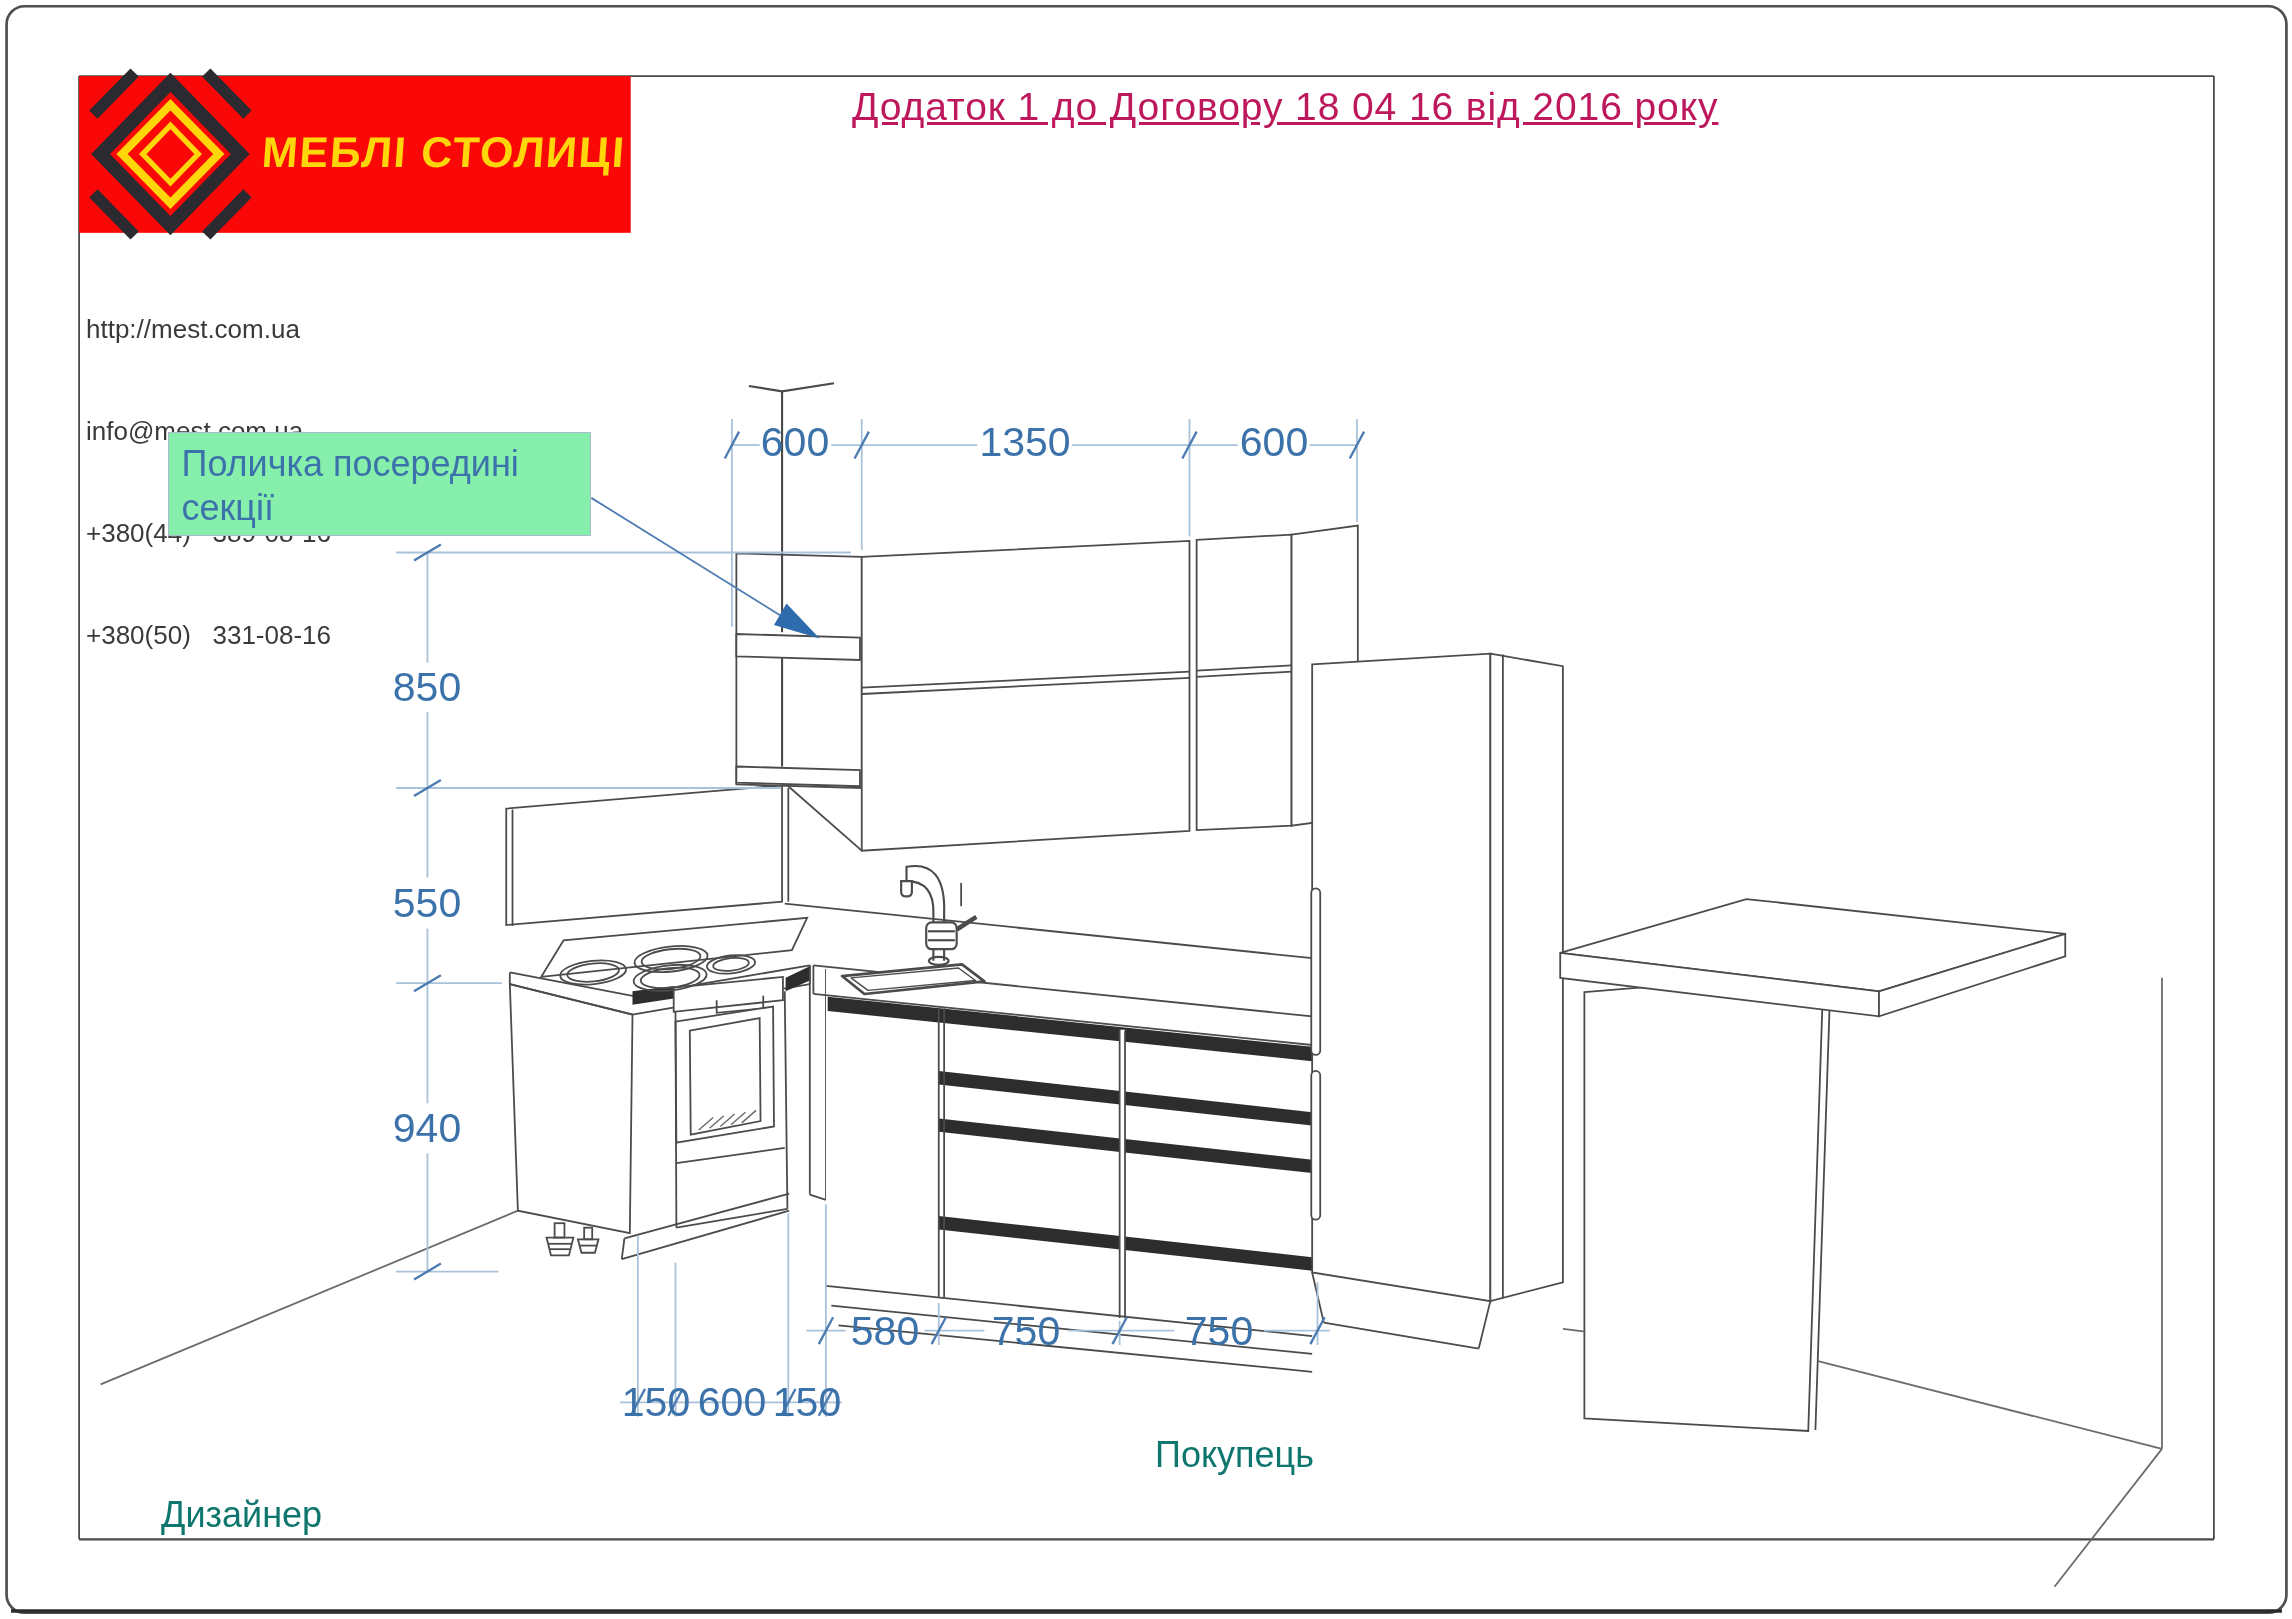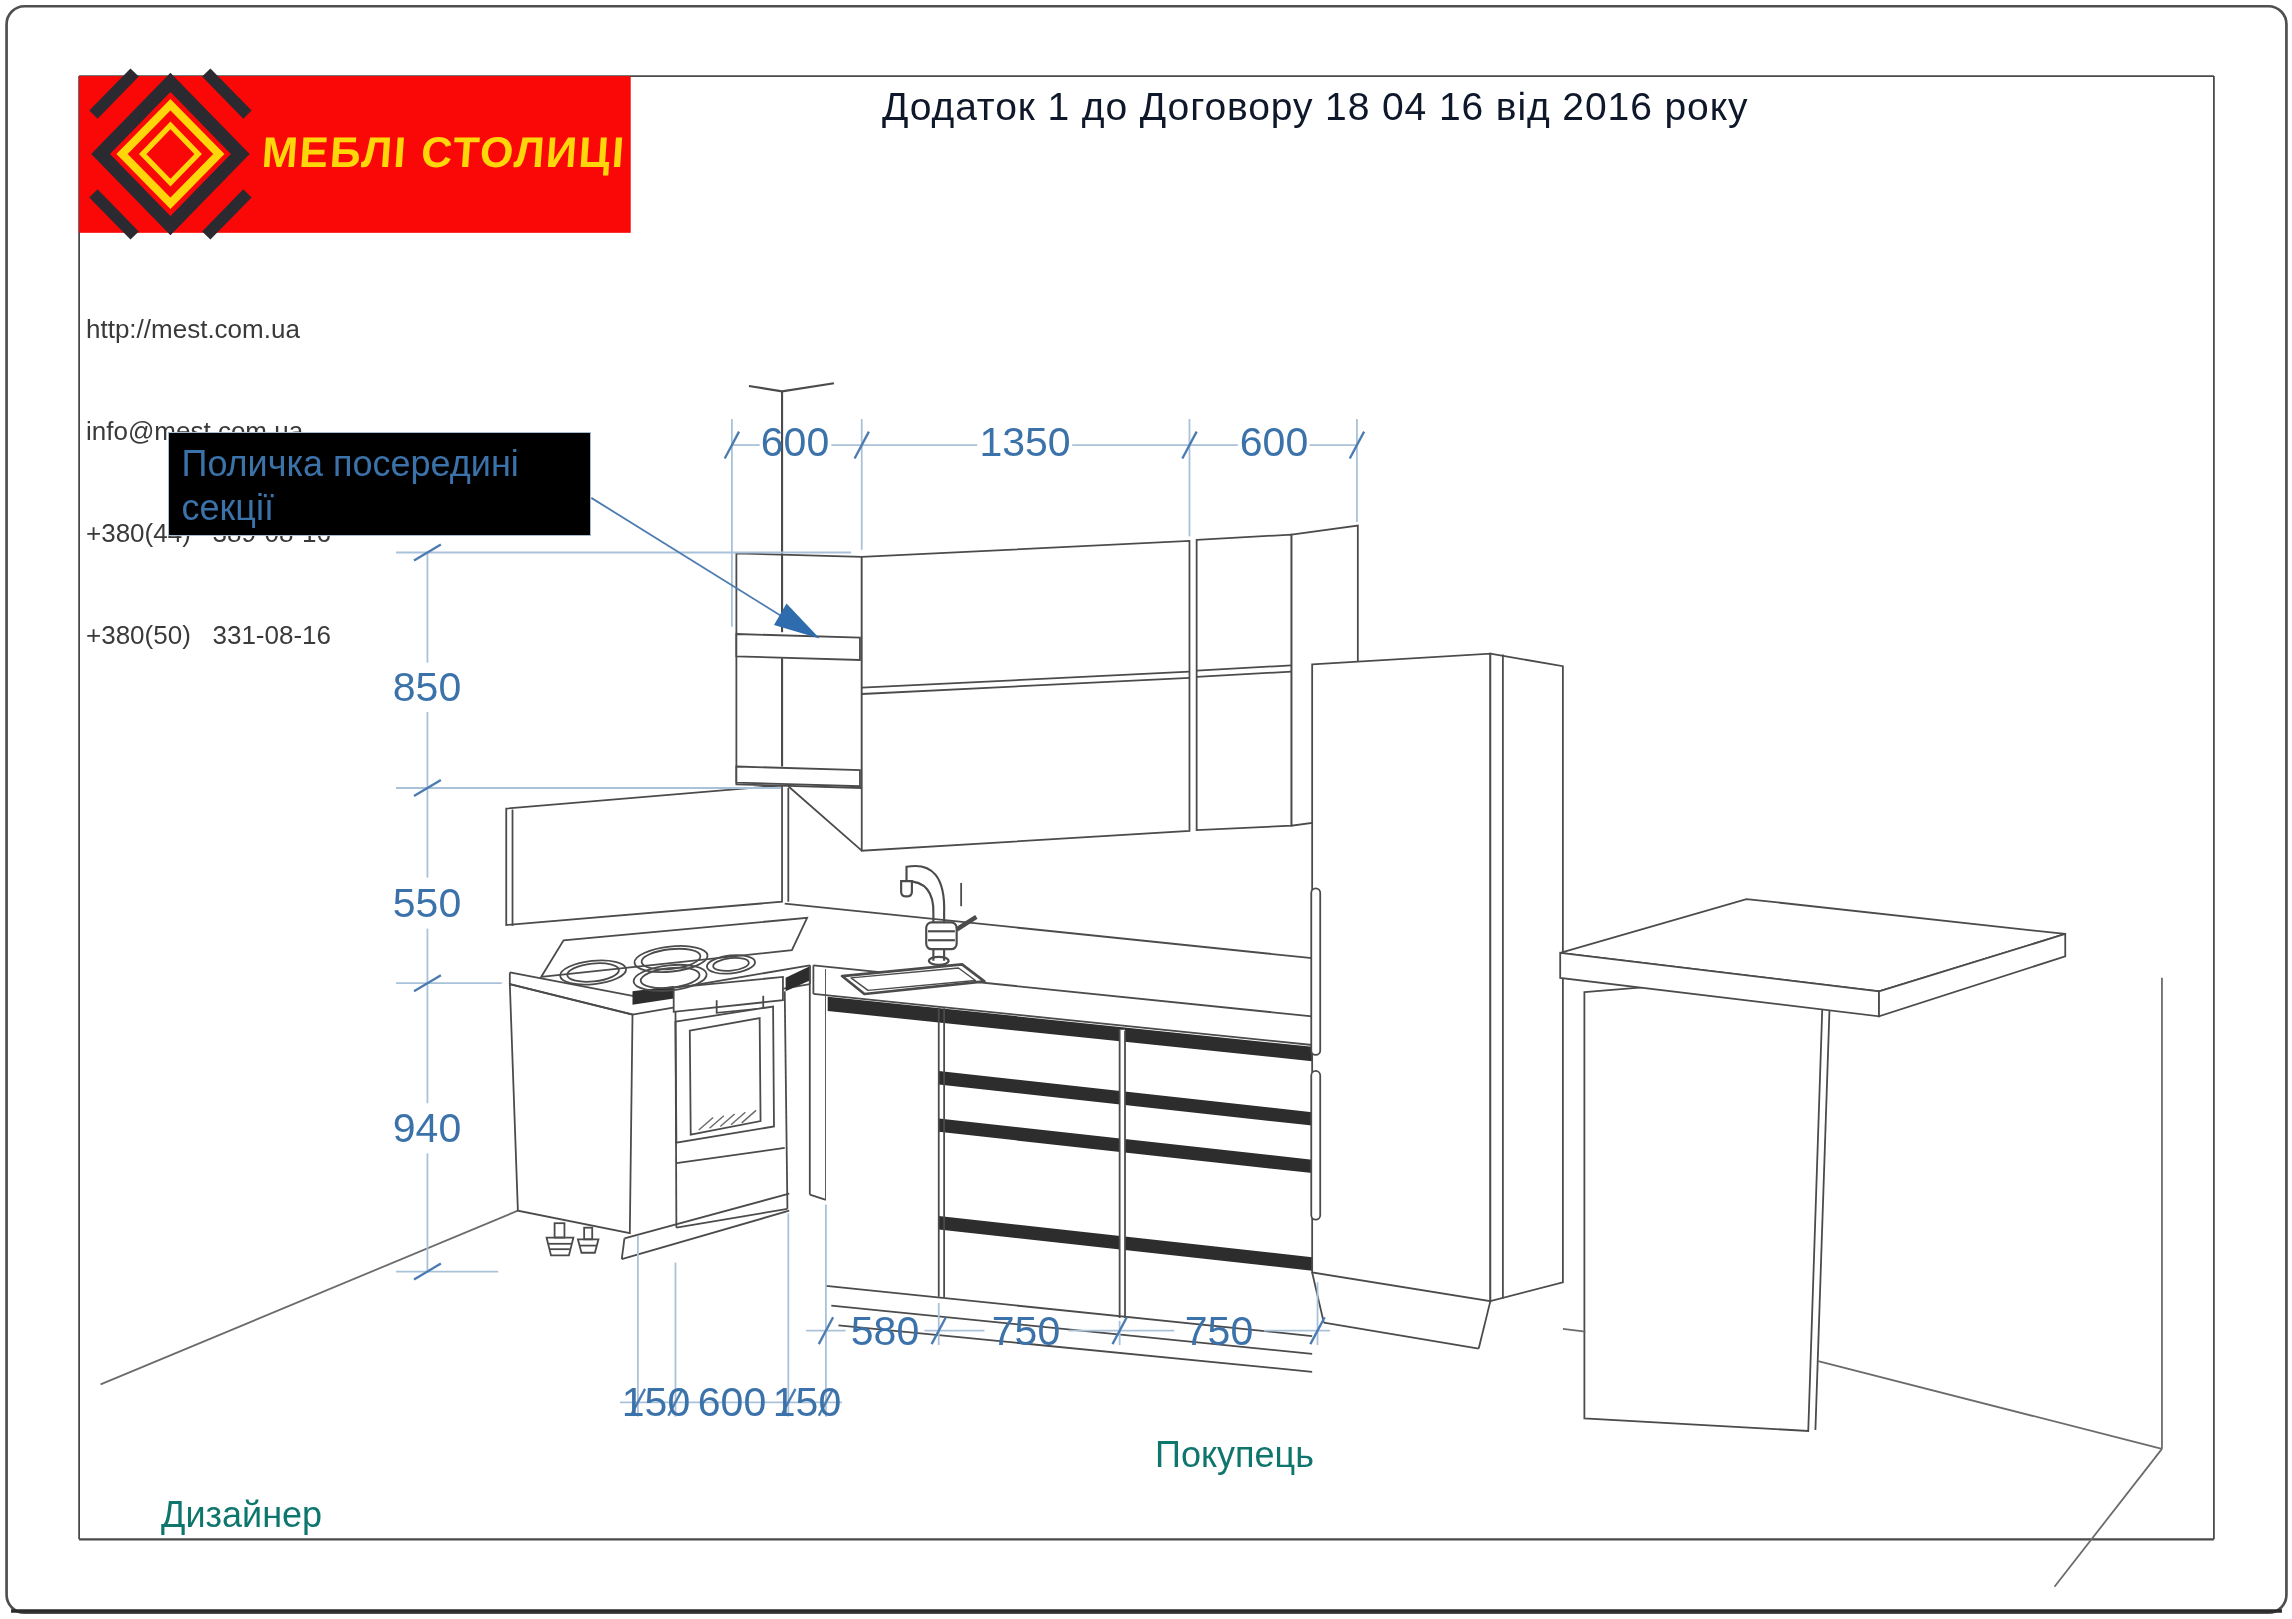--- a/index.html
+++ b/index.html
@@ -1,23 +1,23 @@
 <!DOCTYPE html>
 <html style="font-size:14.3px"><head>
 <meta charset="utf-8">
 <style>
   html,body{margin:0;padding:0;background:#e8e8e8;font-family:"Liberation Sans",sans-serif;}
   #page{position:relative;width:2293px;height:1619px;background:#ffffff;overflow:hidden;}
   svg{position:absolute;left:0;top:0;}
   .txt{position:absolute;color:#333;}
-  .title{left:882px;top:85px;font-size:39px;color:#0f172a;letter-spacing:0.9px;}
+  .title{left:852px;top:85px;font-size:39px;color:#be185d;letter-spacing:0.9px;text-decoration:underline;}
   .subtitle{left:882px;top:197px;font-size:36px;font-weight:bold;color:#1d1d1d;}
   .brand{left:262px;top:128px;font-size:43px;font-weight:bold;color:#ffd60a;letter-spacing:1.8px;transform:skewX(-4deg);}
   .contacts{left:86px;top:244px;font-size:26px;line-height:34px;color:#3a3a3a;white-space:pre;}
-  .callout{position:absolute;left:168px;top:432px;width:423px;height:104px;border:1.8px solid #a9bccd;background:#000000;
+  .callout{position:absolute;left:168px;top:432px;width:423px;height:104px;border:1.8px solid #a9bccd;background:#86efac;
            box-sizing:border-box;padding:9px 12.5px;font-size:36px;line-height:1.22;color:#3c72aa;}
   .dim{position:absolute;transform:translate(-50%,-50%);font-size:41px;color:#3c72aa;white-space:nowrap;}
   .footer-label{position:absolute;font-size:36px;color:#0f766e;}
   .designer{left:161px;top:1494px;}
   .buyer{left:1155px;top:1434px;}
 </style>
 </head>
 <body>
 
 <div id="page">

